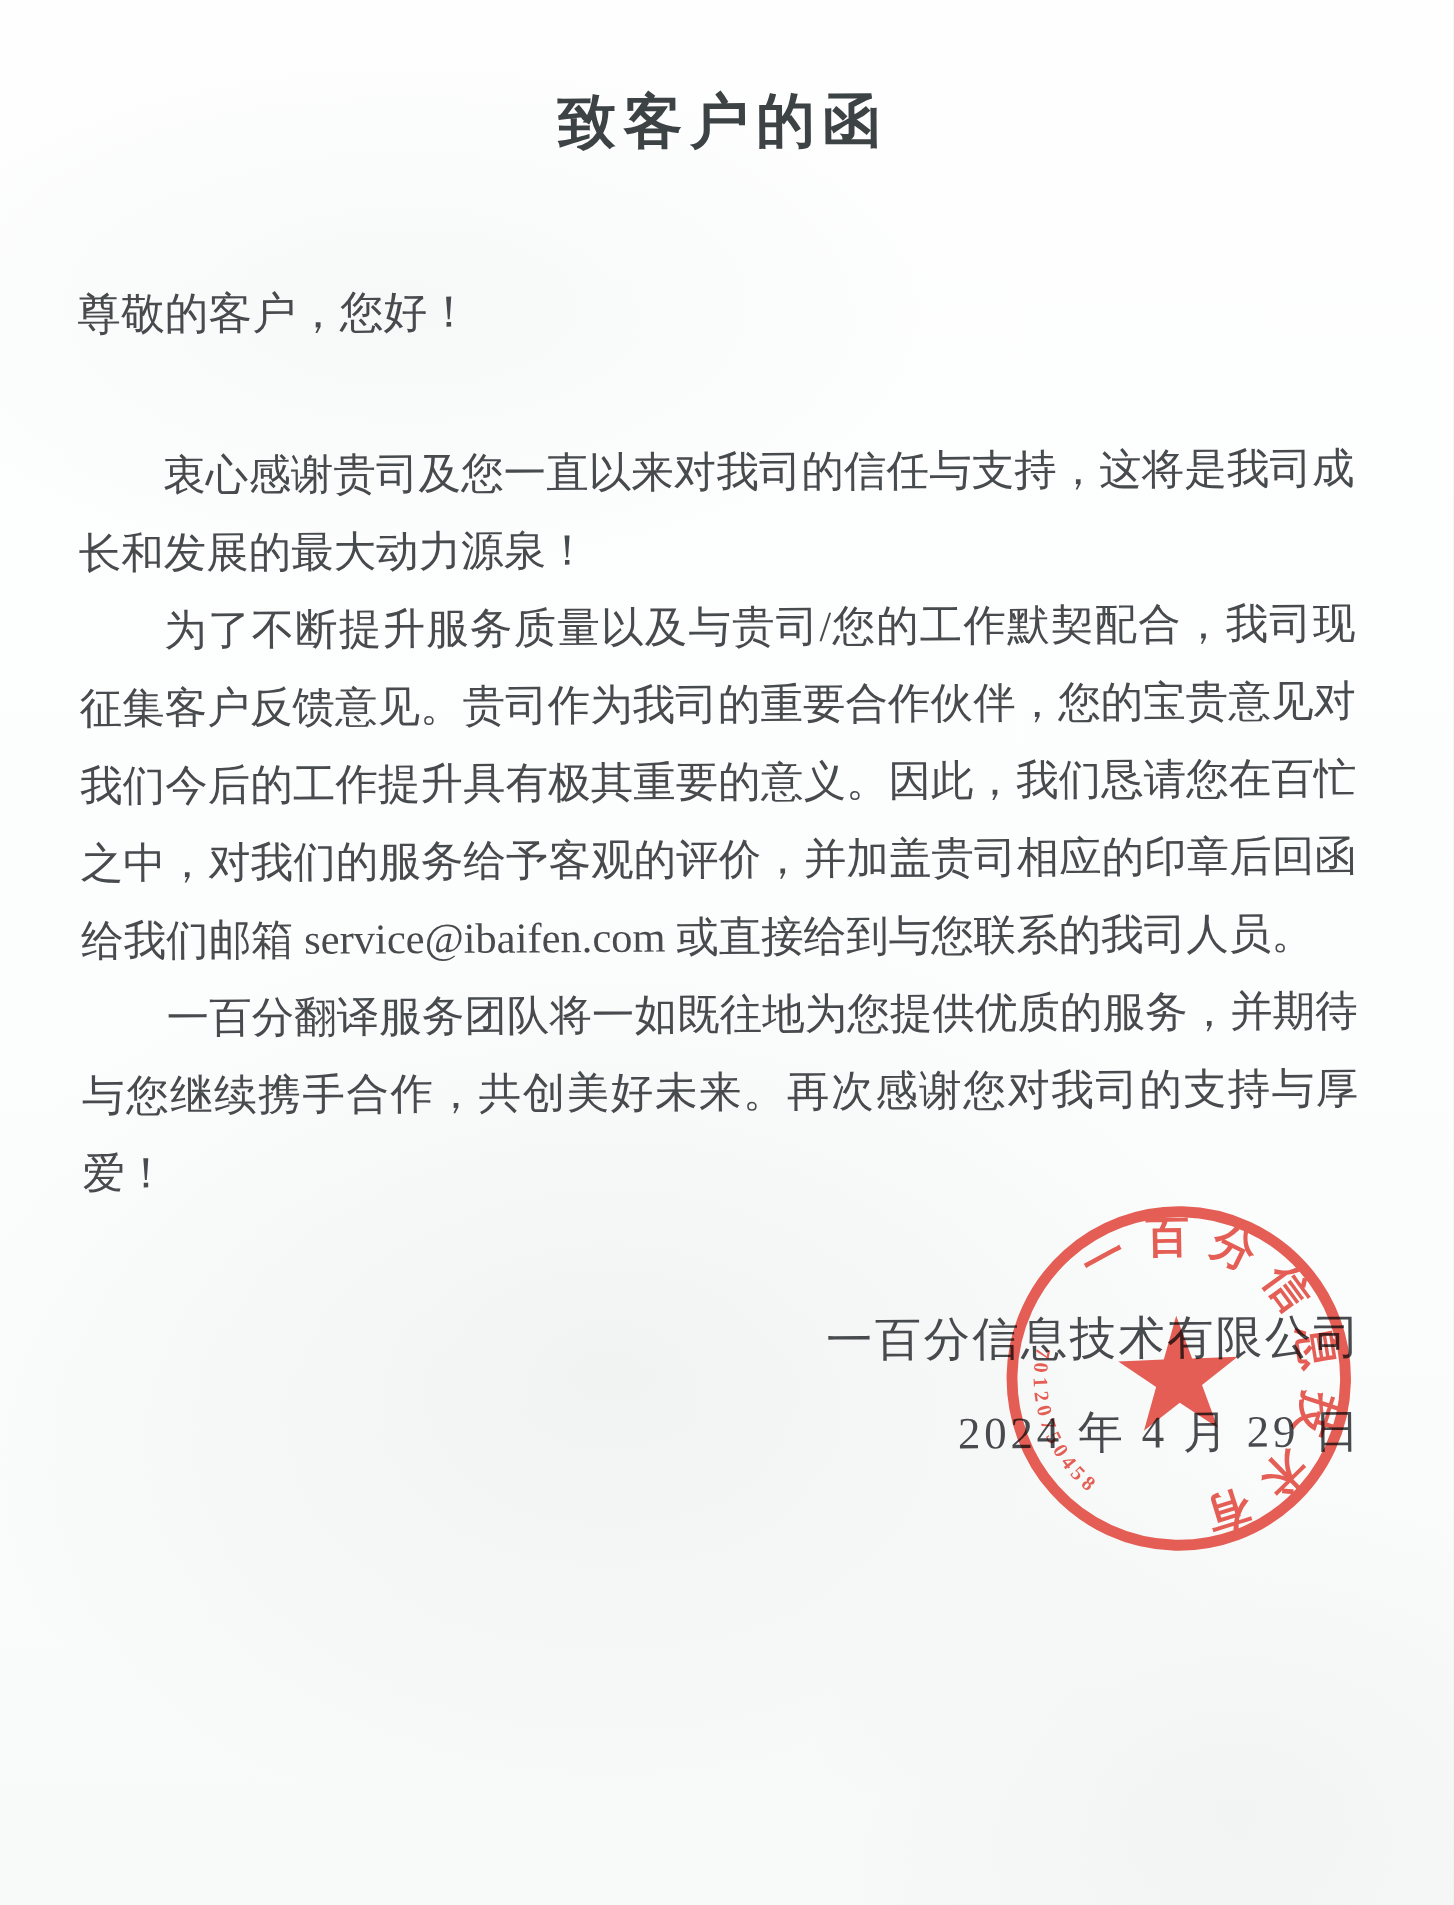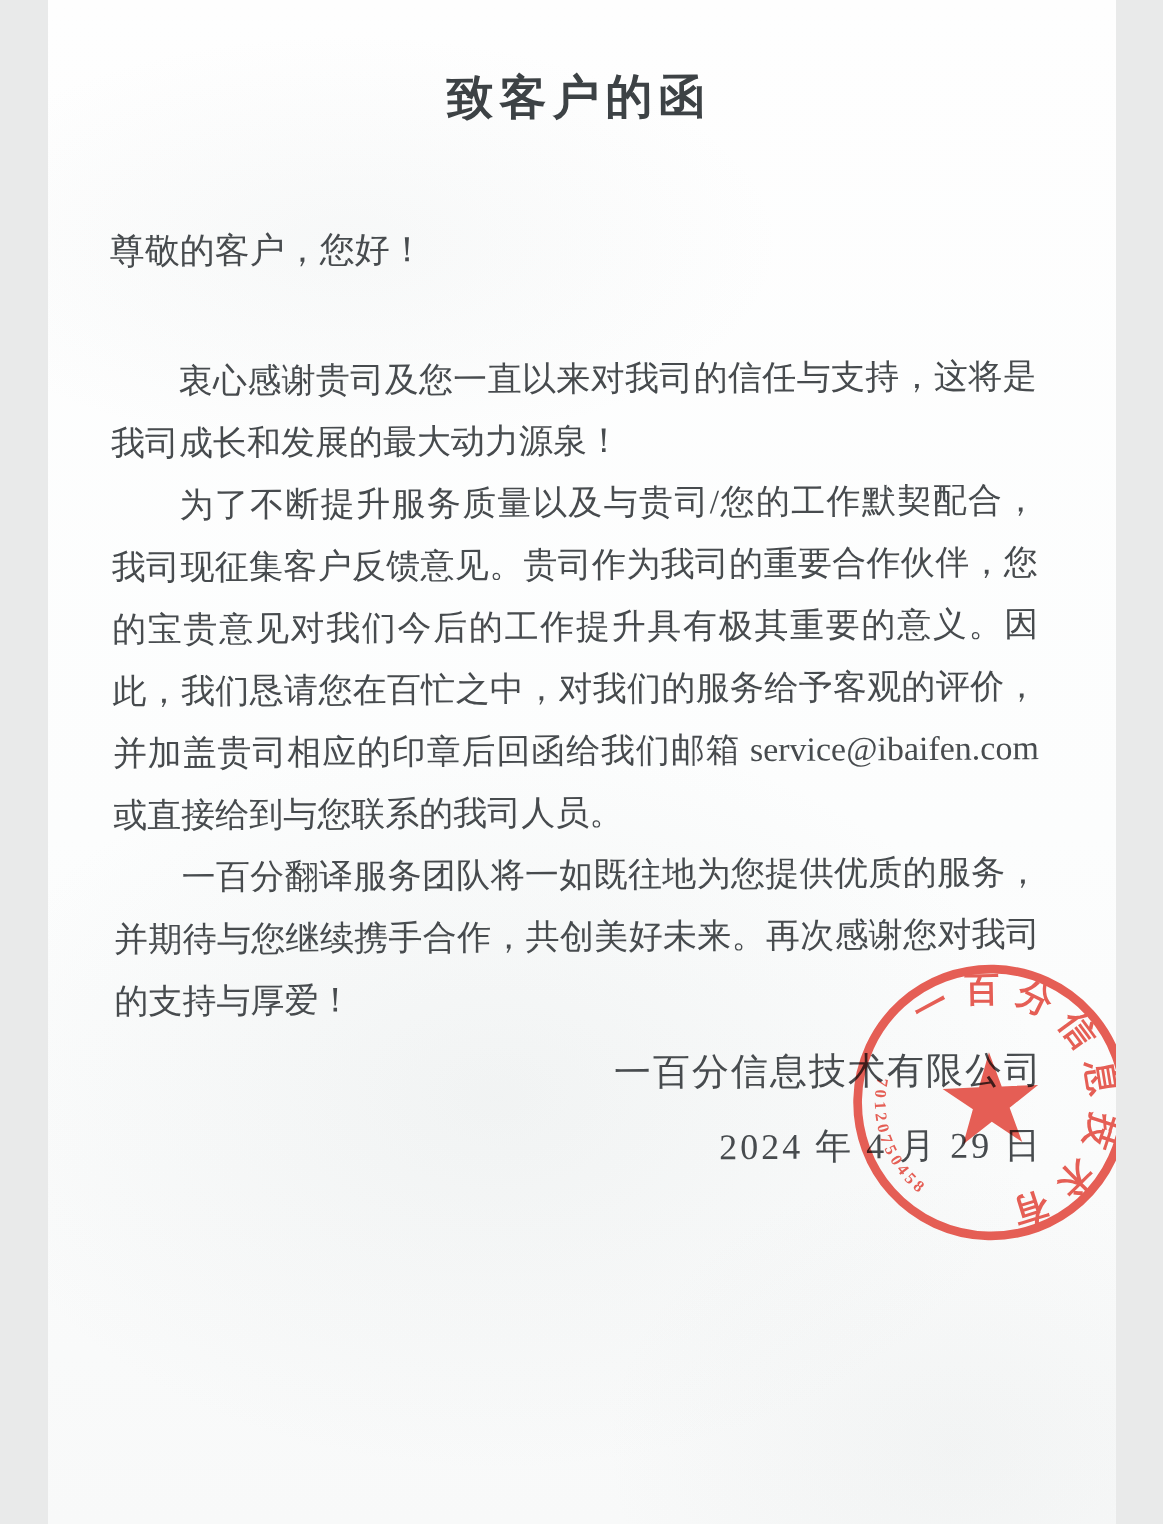--- a/index.html
+++ b/index.html
@@ -3,21 +3,21 @@
 <meta charset="utf-8">
 <style>
   html, body {
     margin: 0;
     padding: 0;
     background: #e9eaea;
     font-family: "Liberation Serif", "DejaVu Serif", serif;
   }
   .page {
     position: relative;
-    width: 1068px;
+    width: 1163px;
     height: 1524px;
     margin: 0 auto;
     overflow: hidden;
     color: #44484b;
     background:
       radial-gradient(ellipse 620px 300px at 28% 16%, rgba(188,198,198,0.10), transparent 70%),
       radial-gradient(ellipse 760px 520px at 42% 72%, rgba(178,188,188,0.13), transparent 72%),
       radial-gradient(ellipse 500px 400px at 85% 95%, rgba(185,193,193,0.10), transparent 70%),
       linear-gradient(180deg, #fefefe 0%, #fcfdfd 55%, #f8f9f9 100%);
   }

